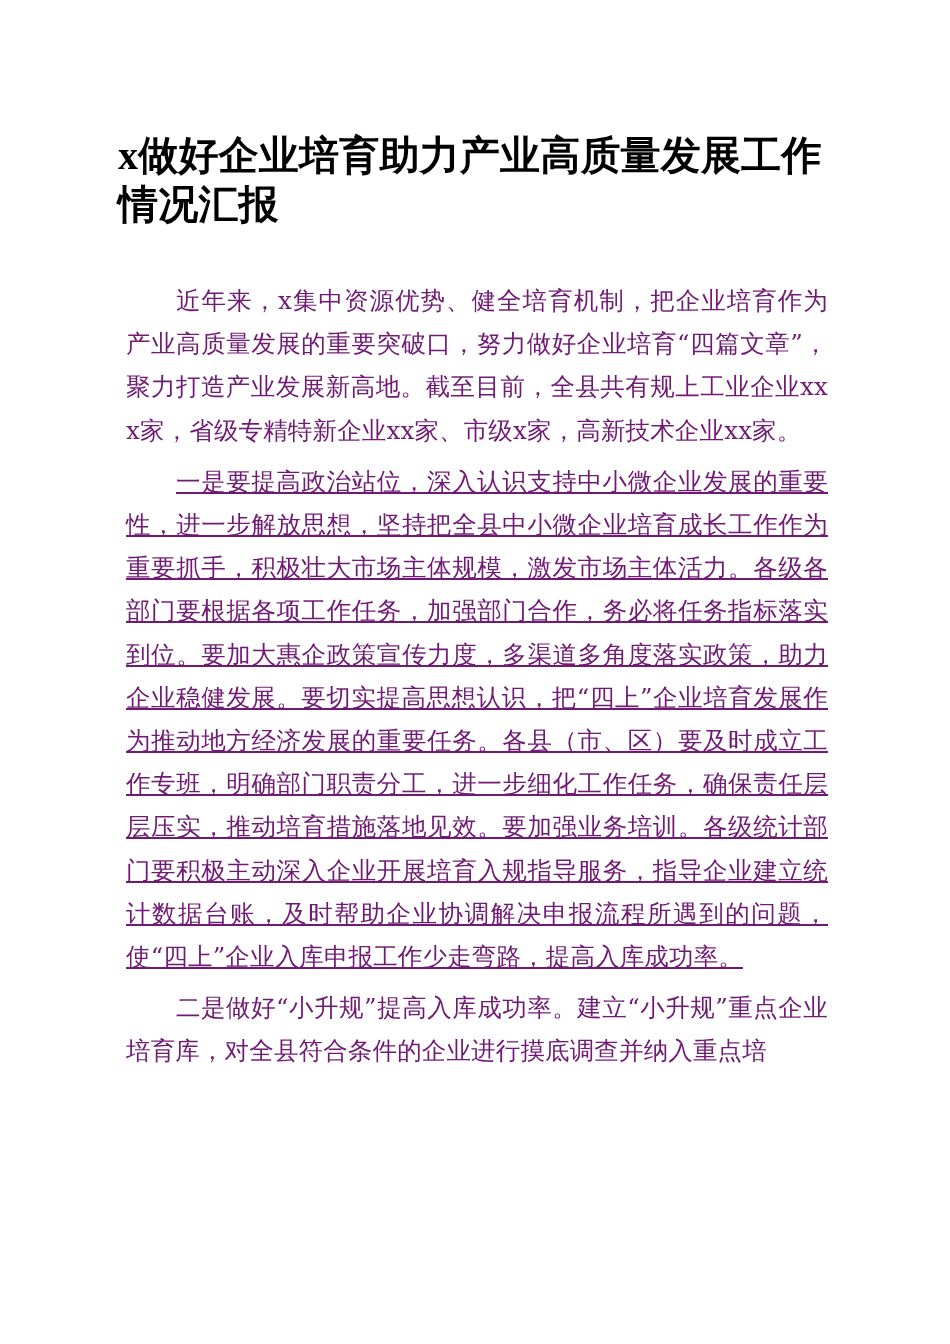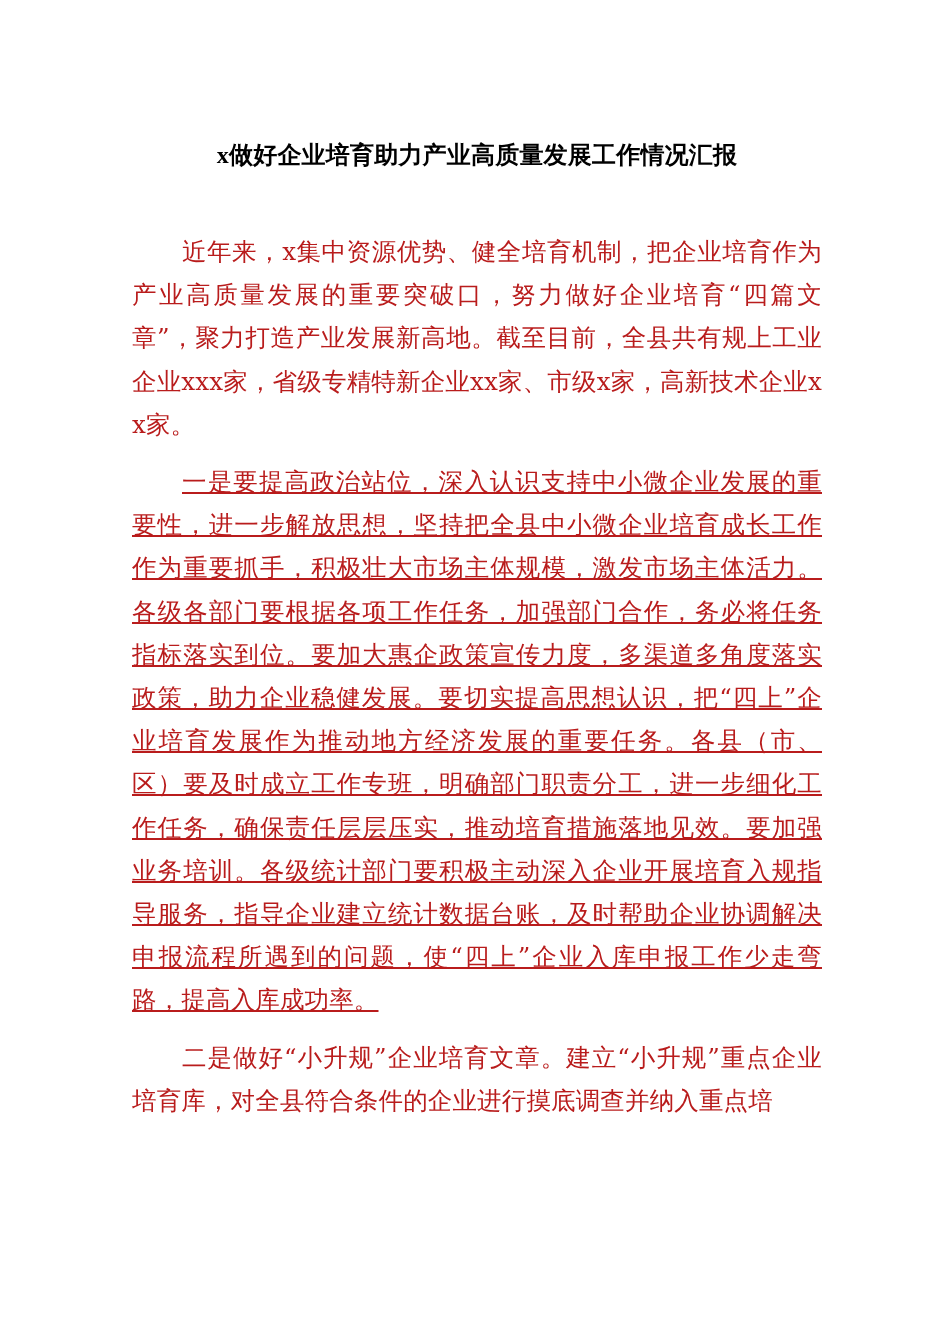--- a/index.html
+++ b/index.html
@@ -29,56 +29,55 @@
     position: absolute;
     left: 118px;
     top: 0;
     width: 718px;
   }
 
   
   .doc-title {
     font-family: "Liberation Serif", "DejaVu Serif", serif;
     font-weight: bold;
-    font-size: 24px;
+    font-size: 40px;
     line-height: 49px;
-    text-align: center;
     margin: 0;
     padding-top: 131px;
     letter-spacing: 0.2px;
     color: #000000;
   }
 
   
   .para {
     font-family: "DejaVu Serif", "Liberation Serif", serif;
     font-size: 24.5px;
     line-height: 43.2px;
     text-align: justify;
     text-align-last: left;
     text-justify: inter-ideograph;
-    margin: 14px;
+    margin: 8px;
     text-indent: 50px;
-    color: #b91c1c;
+    color: #701a75;
     letter-spacing: 0.15px;
     word-break: break-all;
   }
 
   #para-1 { margin-top: 50px; }
   #para-2 { margin-top: 1px; text-decoration: underline; }
   #para-3 { margin-top: 1px; }
 </style>
 </head>
 <body>
 
 <div id="page">
   <div id="doc-body">
 
     <h1 class="doc-title">x做好企业培育助力产业高质量发展工作情况汇报</h1>
 
     <p class="para" id="para-1">近年来，x集中资源优势、健全培育机制，把企业培育作为产业高质量发展的重要突破口，努力做好企业培育“四篇文章”，聚力打造产业发展新高地。截至目前，全县共有规上工业企业xxx家，省级专精特新企业xx家、市级x家，高新技术企业xx家。</p>
 
     <p class="para" id="para-2">一是要提高政治站位，深入认识支持中小微企业发展的重要性，进一步解放思想，坚持把全县中小微企业培育成长工作作为重要抓手，积极壮大市场主体规模，激发市场主体活力。各级各部门要根据各项工作任务，加强部门合作，务必将任务指标落实到位。要加大惠企政策宣传力度，多渠道多角度落实政策，助力企业稳健发展。要切实提高思想认识，把“四上”企业培育发展作为推动地方经济发展的重要任务。各县（市、区）要及时成立工作专班，明确部门职责分工，进一步细化工作任务，确保责任层层压实，推动培育措施落地见效。要加强业务培训。各级统计部门要积极主动深入企业开展培育入规指导服务，指导企业建立统计数据台账，及时帮助企业协调解决申报流程所遇到的问题，使“四上”企业入库申报工作少走弯路，提高入库成功率。</p>
 
-    <p class="para" id="para-3">二是做好“小升规”企业培育文章。建立“小升规”重点企业培育库，对全县符合条件的企业进行摸底调查并纳入重点培</p>
+    <p class="para" id="para-3">二是做好“小升规”提高入库成功率。建立“小升规”重点企业培育库，对全县符合条件的企业进行摸底调查并纳入重点培</p>
 
   </div>
 </div>
 
 </body></html>

